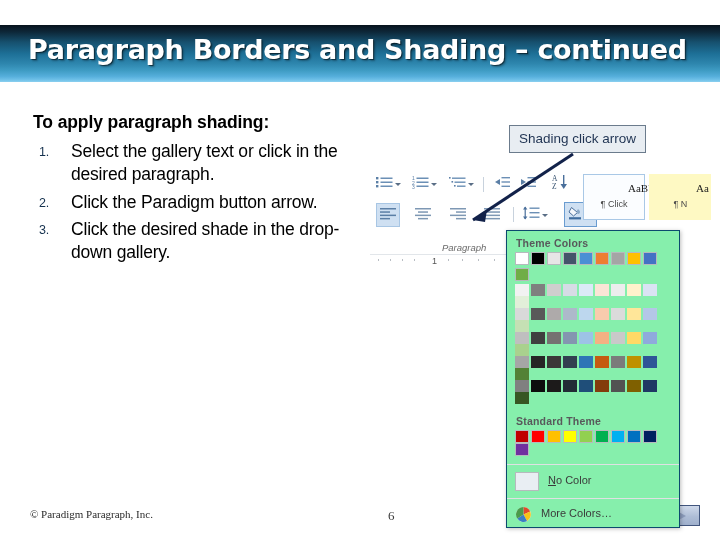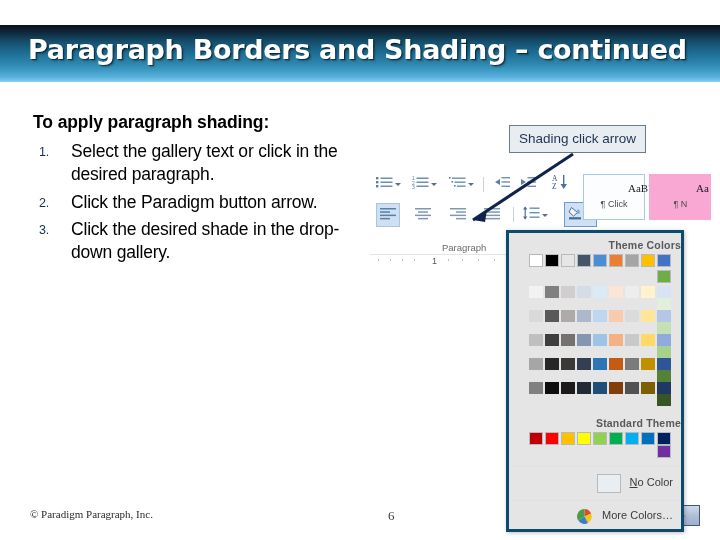--- a/index.html
+++ b/index.html
@@ -83,49 +83,49 @@
   }
   .sep{
     display:inline-block;width:1px;height:15px;background:#c8d2dd;
     vertical-align:middle;margin:0 5px;
   }
 
   #paragraph-label{
     position:absolute;left:72px;top:74px;
     font-size:9.5px;color:#6a6a6a;
     font-family:"Liberation Sans", sans-serif;
+    font-style:italic;
   }
   #ruler{
     position:absolute;left:0px;top:86px;width:172px;height:11px;
     background:#ffffff;border-top:1px solid #e2e6ea;
   }
   #ruler .mark{position:absolute;top:4px;width:1px;height:2px;background:#b9bec4;}
   #ruler .indent{position:absolute;left:62px;top:1px;font-size:9px;color:#555;}
 
   
   #styles{
     position:absolute;left:213px;top:6px;
   }
   .style-box{
     display:inline-block;width:60px;height:44px;
-    border:1px solid transparent;background:#f9a8d4;
+    border:1px solid transparent;background:#fef9c3;
     text-align:center;vertical-align:top;position:relative;
   }
   .style-box.sel{border:1px solid #a9c8e6;background:#fbfdff;}
   .style-aa{font-size:11px;color:#1c1c1c;margin-top:7px;font-family:"Liberation Serif", serif;margin-left:44px;}
   .style-nm{font-size:9px;color:#4a4a4a;margin-top:5px;}
 
   
   #shade-panel{
     position:absolute;left:136px;top:62px;width:172px;
-    background:#e5e5e5;
-    border:3px solid #0c4a6e;
+    background:#86efac;
+    border:1px solid #0c4a6e;
     box-shadow:1px 1px 4px rgba(0,0,0,.25);
     z-index:6;
-    text-align:right;
   }
   .panel-head{
     font-size:10.5px;font-weight:bold;color:#58595b;
     padding:6px 0 3px 9px;letter-spacing:.2px;
   }
   .swatch-grid{padding:0 8px 5px 8px;font-size:0;}
   .swatch{
     display:inline-block;width:14px;height:12px;
     margin-right:2px;box-sizing:border-box;
   }

